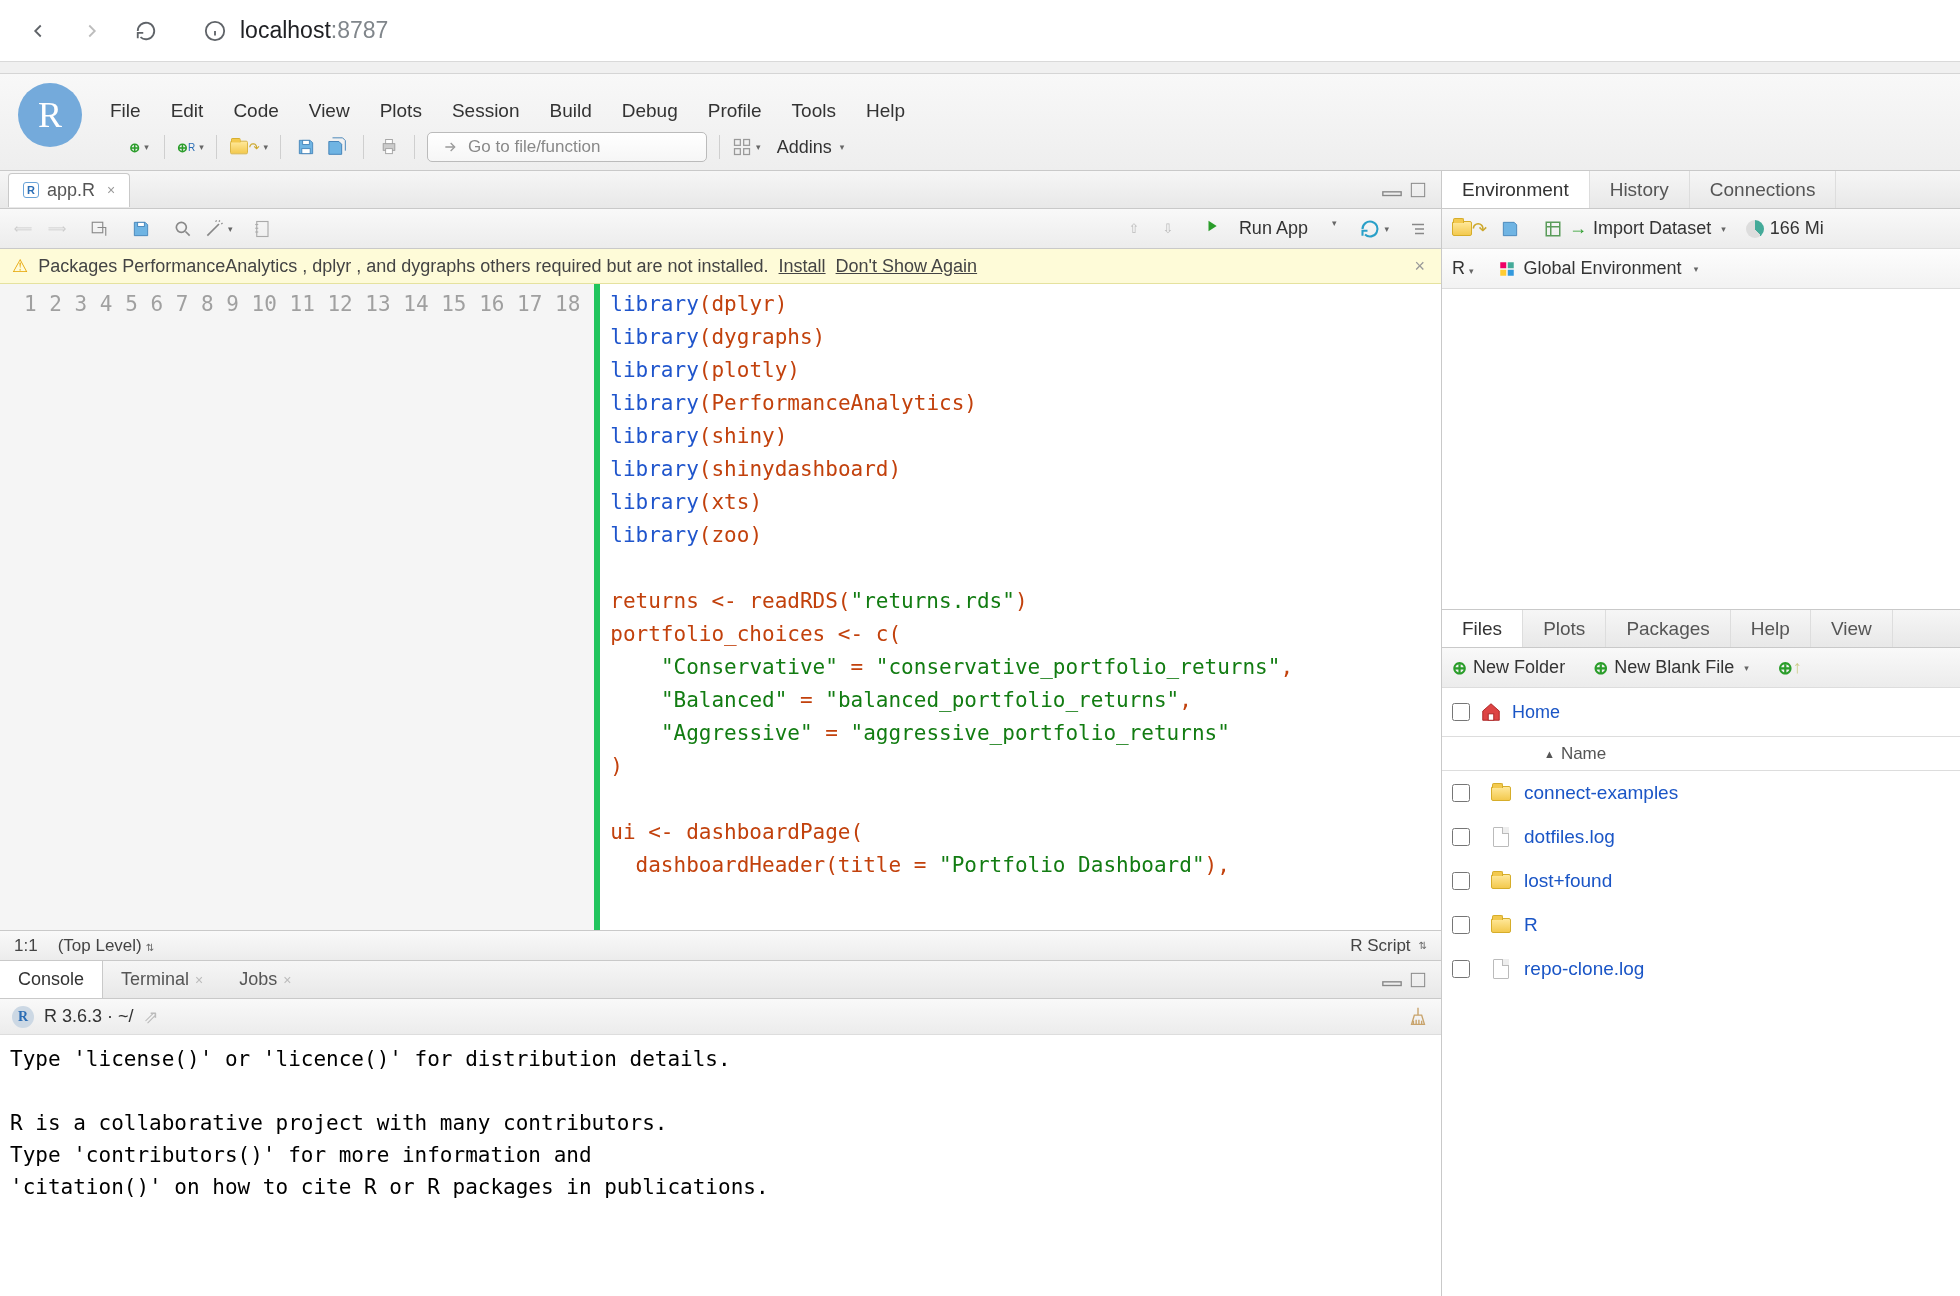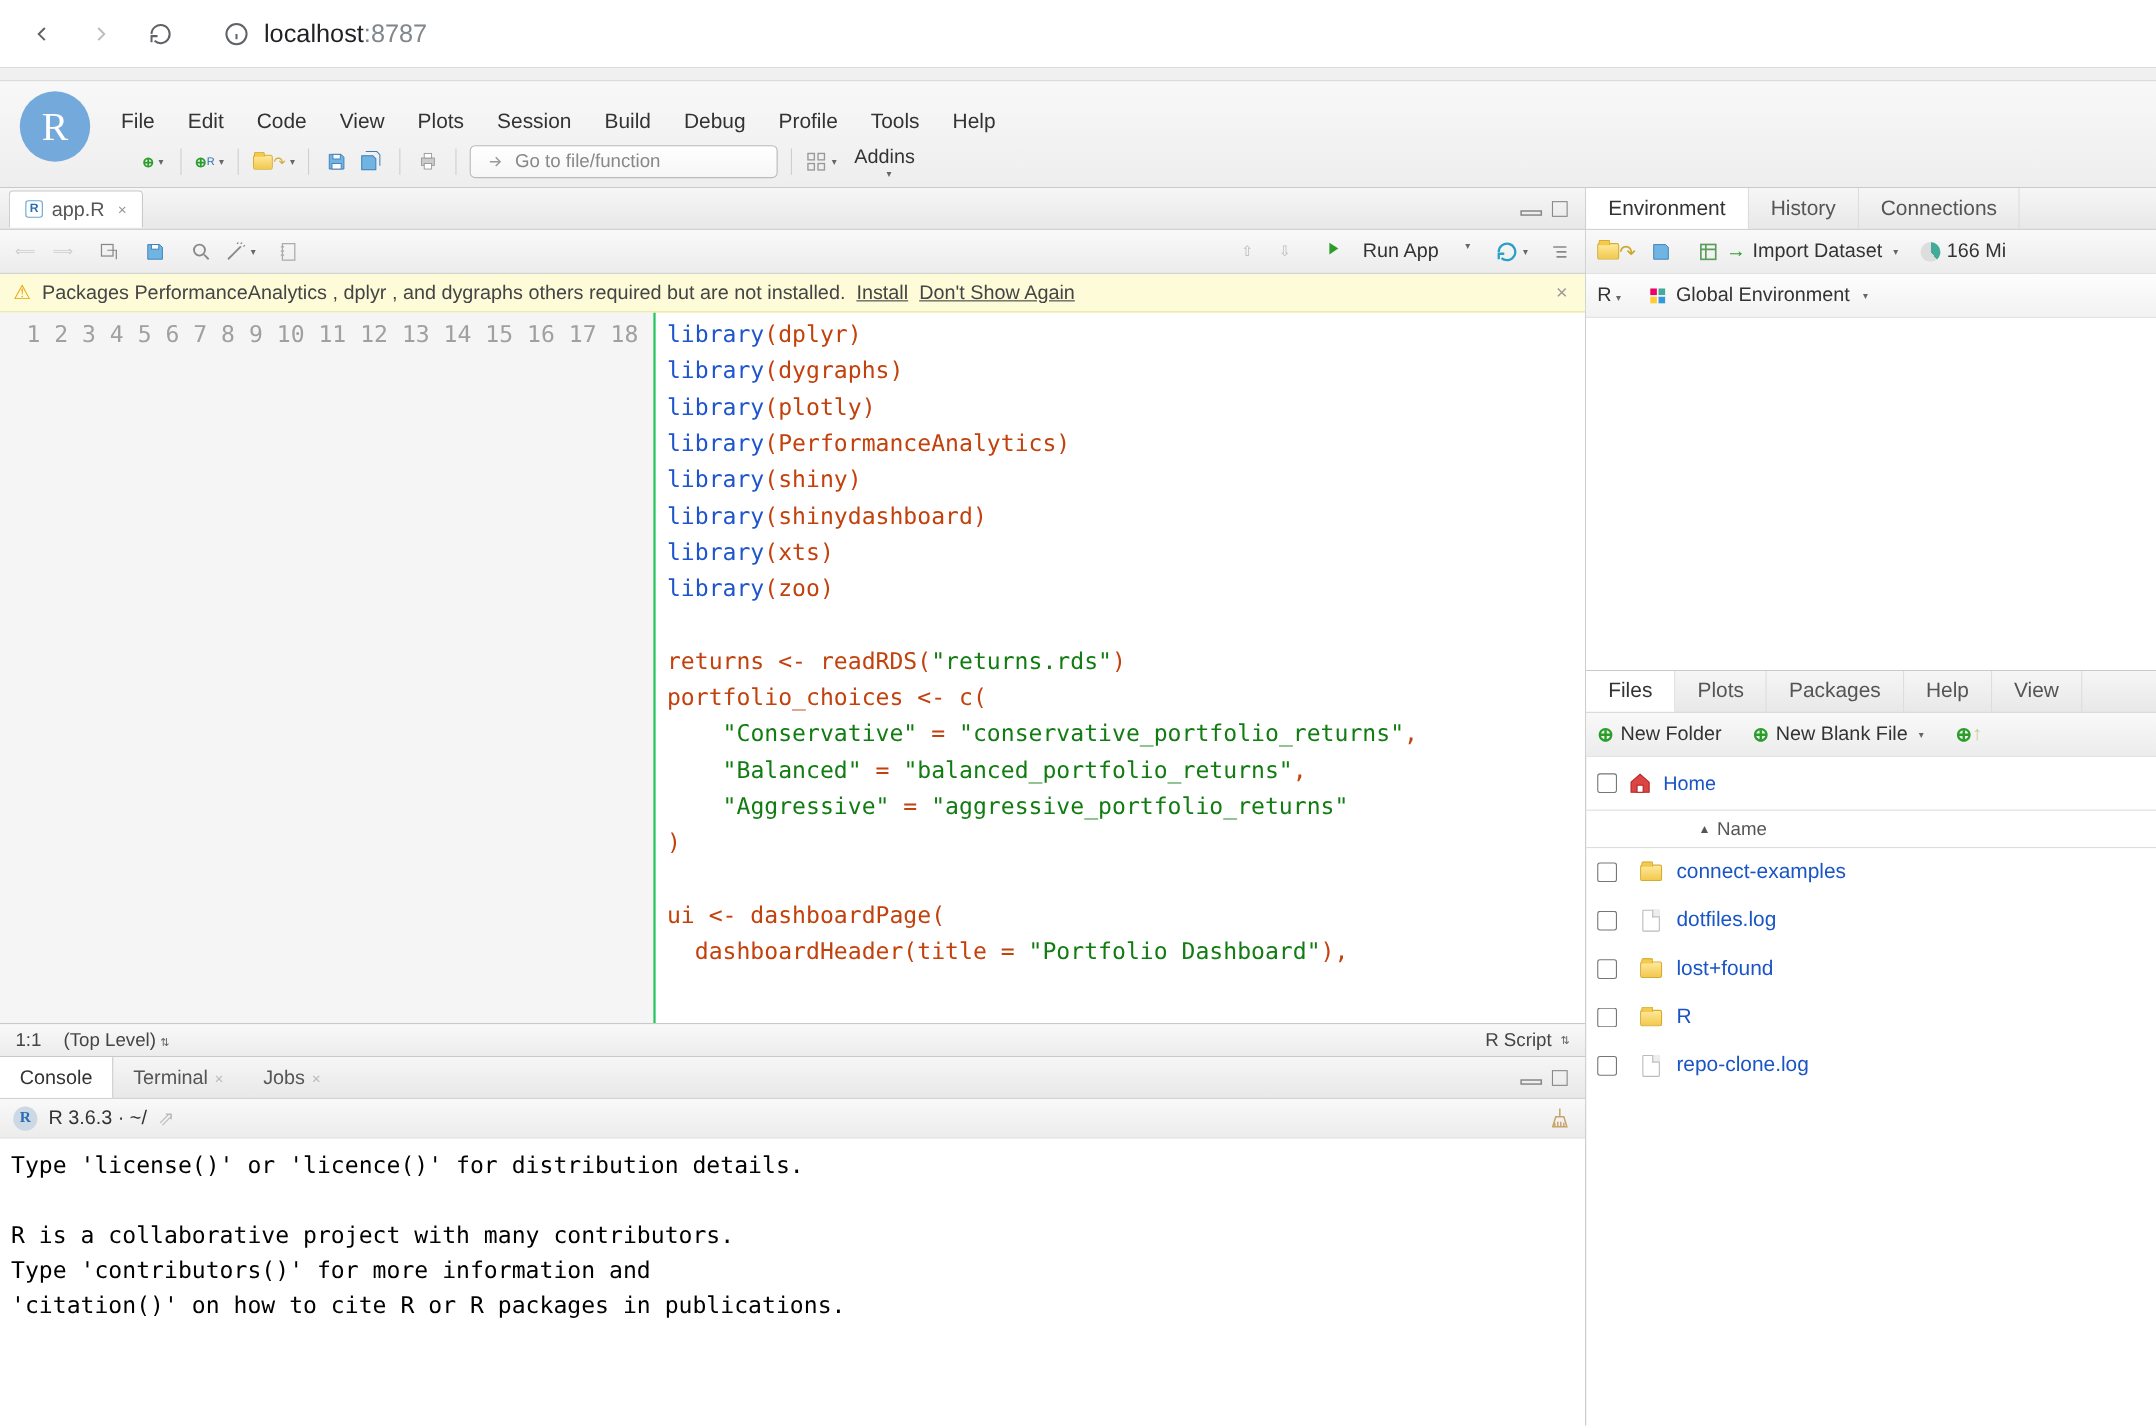--- a/index.html
+++ b/index.html
@@ -17,21 +17,21 @@
   
   .rstudio-header { background: linear-gradient(#f8f8f8, #eeeeee); border-bottom: 1px solid #c9c9c9; padding-left: 18px; }
   .menu-row { display: flex; align-items: center; height: 50px; }
   .r-logo { width: 64px; height: 64px; border-radius: 50%; background: #74aadb; margin-right: 28px; position: relative; top: 16px; display: flex; align-items: center; justify-content: center; color: #fff; font-size: 36px; font-family: Georgia, serif; }
   .menu-row .menu-item { margin-right: 30px; font-size: 19px; color: #333; cursor: pointer; margin-top: 23px; }
   .tool-row { display: flex; align-items: center; height: 46px; padding-left: 108px; gap: 6px; }
   .tool-row .sep { width: 1px; height: 24px; background: #cfcfcf; margin: 0 6px; }
   .toolbtn { display: inline-flex; align-items: center; justify-content: center; min-width: 26px; height: 26px; cursor: pointer; }
   .dd-arrow { font-size: 9px; color: #666; margin-left: 4px; }
   .goto-box { display: inline-flex; align-items: center; border: 1px solid #bbb; border-radius: 5px; background: linear-gradient(#fff,#f6f6f6); padding: 4px 14px; gap: 10px; font-size: 17px; color: #888; width: 280px; }
-  .addins { font-size: 18px; color: #333; margin-left: 10px; display: inline-flex; align-items:center;flex-direction:column; }
+  .addins { font-size: 18px; color: #333; margin-left: 10px; display: inline-flex; align-items:center; }
 
   
   .main { display: flex; height: calc(1296px - 62px - 12px - 96px); }
   .left-col { flex: 0 0 1442px; display: flex; flex-direction: column; border-right: 1px solid #c9c9c9; }
   .right-col { flex: 1; display: flex; flex-direction: column; }
 
   
   .source-pane { flex: 0 0 790px; display: flex; flex-direction: column; border-bottom: 1px solid #c9c9c9; }
   .tabbar { display:flex; align-items:center; height: 38px; background: linear-gradient(#f6f6f6,#e8e8e8); border-bottom: 1px solid #c9c9c9; padding-left: 8px; }
   .tab { display:inline-flex; align-items:center; gap:8px; padding: 6px 14px; background: #fff; border: 1px solid #c9c9c9; border-bottom: none; border-radius: 4px 4px 0 0; margin-right: 6px; font-size: 18px; color: #555; }
@@ -40,21 +40,21 @@
   .winctl { margin-left:auto; margin-right: 14px; display:flex; gap:6px; color:#777; }
   .src-tools { display:flex; align-items:center; height: 40px; background: linear-gradient(#f9f9f9,#ececec); border-bottom: 1px solid #c9c9c9; padding: 0 10px; gap: 8px; }
   .src-tools .spacer { flex:1; }
   .src-tools .runapp { display:inline-flex; align-items:flex-start; gap:20px; font-size: 18px; color:#333; padding: 2px 8px; }
   .src-tools .runapp svg { color: #228b22; }
   .warning-bar { display:flex; align-items:center; gap:10px; background:#fefbd8; border-bottom:1px solid #e5e29f; padding: 6px 12px; font-size: 18px; color:#444; }
   .warning-bar .warn-ic { color:#e6a400; }
   .warning-bar a { color:#444; text-decoration: underline; cursor:pointer; }
   .warning-bar .close { margin-left:auto; color:#999; cursor:pointer; font-size:18px; padding-right: 4px;}
   .editor { flex:1; display:flex; font-family: "Menlo","Consolas",monospace; font-size: 21px; line-height: 33px; overflow:hidden; min-height:0; }
-  .gutter { background:#f5f5f5; color:#a0a0a0; padding: 4px 14px 4px 24px; border-right: 2px solid #22c55e; user-select:none; }
+  .gutter { background:#f5f5f5; color:#a0a0a0; padding: 4px 14px 4px 24px; border-right: 6px solid #22c55e; user-select:none; }
   .code { padding: 4px 10px; white-space: pre; overflow:hidden; }
   .code .kw { color:#1f55cc; }
   .code .fn { color:#c2410c; }
   .code .str { color:#127c12; }
   .statusbar { display:flex; align-items:center; height: 30px; border-top: 1px solid #c9c9c9; background: linear-gradient(#f9f9f9,#ececec); padding: 0 14px; font-size:17px; color:#444; }
   .statusbar .right { margin-left:auto; display:flex; align-items:center; gap:4px;}
   .ud { font-size:10px; color:#666; margin-left:4px; }
 
   
   .console-pane { flex:1; display:flex; flex-direction:column; }

